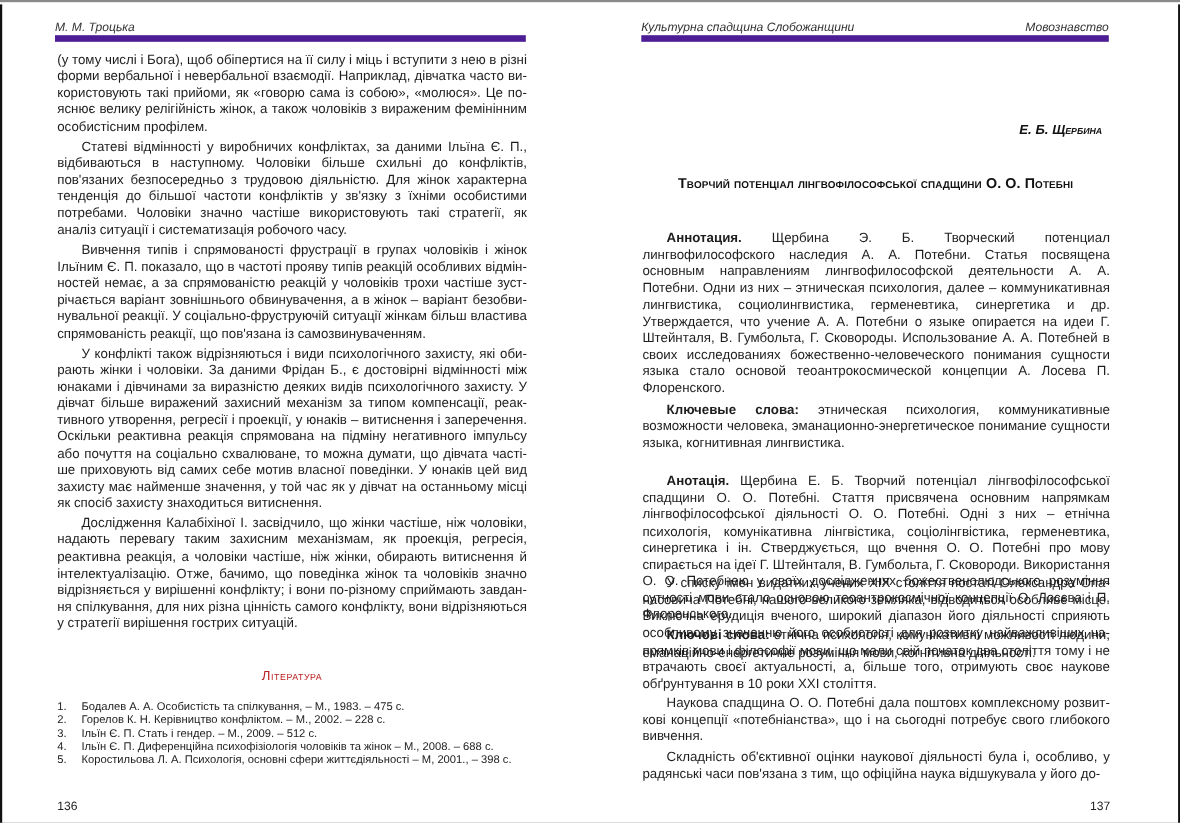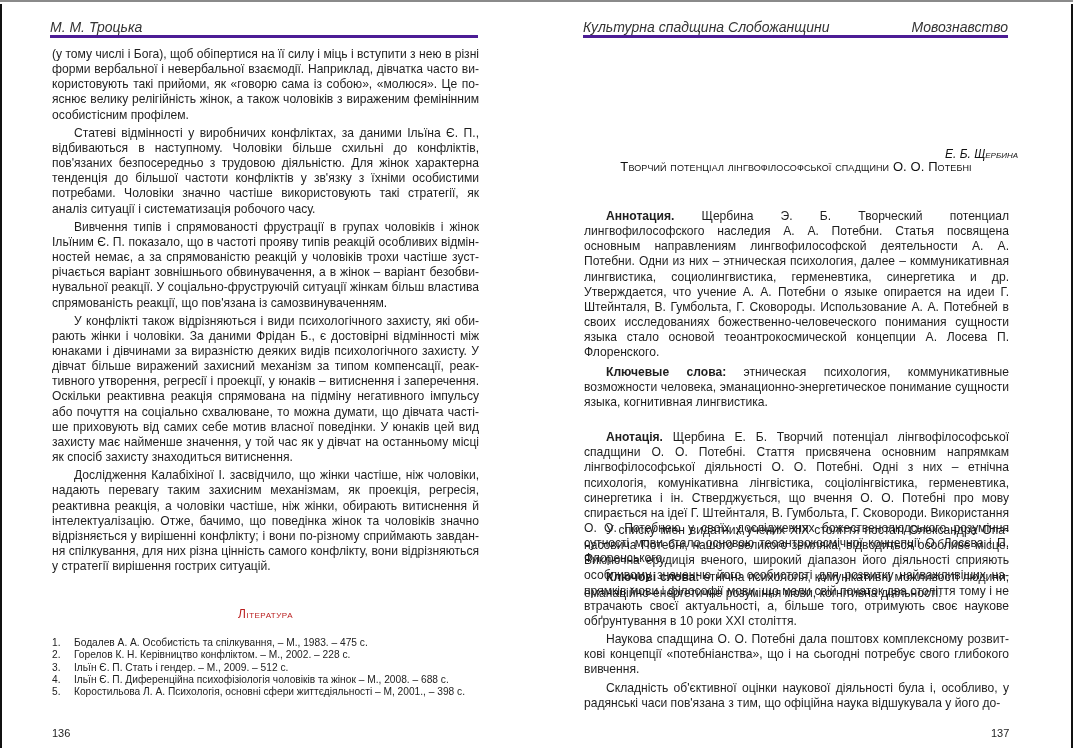--- a/index.html
+++ b/index.html
@@ -17,22 +17,22 @@
     left: 0; width: 536px;
     border-left: 2px solid #111; border-bottom: 2px solid #111;
   }
   .page.right {
     left: 536px; width: 537px;
     border-right: 2px solid #111; border-bottom: 2px solid #111;
   }
 
   .running-head {
     position: absolute; top: 12px; height: 22px;
-    border-bottom: 3px solid #4c1d95;
-    font-style: italic; font-size: 14px; color: #333;
+    border-bottom: 6px solid #4c1d95;
+    font-style: italic; font-size: 11px; color: #333;
     display: flex; justify-content: space-between; align-items: flex-start;
     padding-top: 3px;
   }
   .page.left .running-head { left: 48px; width: 428px; }
   .page.right .running-head { left: 47px; width: 425px; }
 
   .body-text {
     position: absolute; font-size: 12.1px; line-height: 15.15px;
     text-align: justify; hyphens: manual; color: #1e1e1e;
   }
@@ -52,29 +52,29 @@
   .lit-list li { display: flex; }
   .lit-list .num { width: 22px; flex: none; }
 
   .page-num {
     position: absolute; top: 723px; font-size: 11px; color: #222;
   }
   .page.left .page-num { left: 50px; }
   .page.right .page-num { left: 455px; }
 
   .author {
-    position: absolute; left: 55px; width: 427px; top: 107px;
-    text-align: right; font-weight: normal; font-style: italic;
-    font-size: 12px; color: #111; margin-top: 36px;
+    position: absolute; left: 39px; width: 427px; top: 107px;
+    text-align: right; font-weight: bold; font-style: italic;
+    font-size: 12px; color: #111;
   }
   .author .sc { font-variant: small-caps; }
 
   .article-title {
     position: absolute; left: 20px; width: 480px; top: 155px;
-    text-align: center; font-weight: normal; font-size: 13px;
+    text-align: center; font-weight: bold; font-size: 13px;
     font-variant: small-caps; color: #111; letter-spacing: 0.1px;
   }
 
   .page.right .body-text.abstracts { left: 48px; width: 425px; top: 205px; }
   .page.right .body-text.abstracts p { margin-bottom: 4px; }
   .page.right .body-text.main { left: 48px; width: 425px; top: 519px; }
   .kw { font-weight: bold; }
 </style>
 </head>
 <body>

